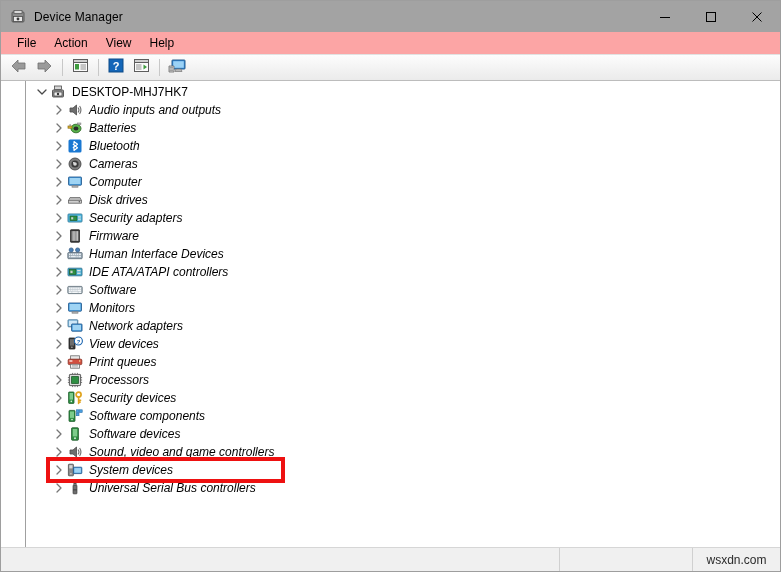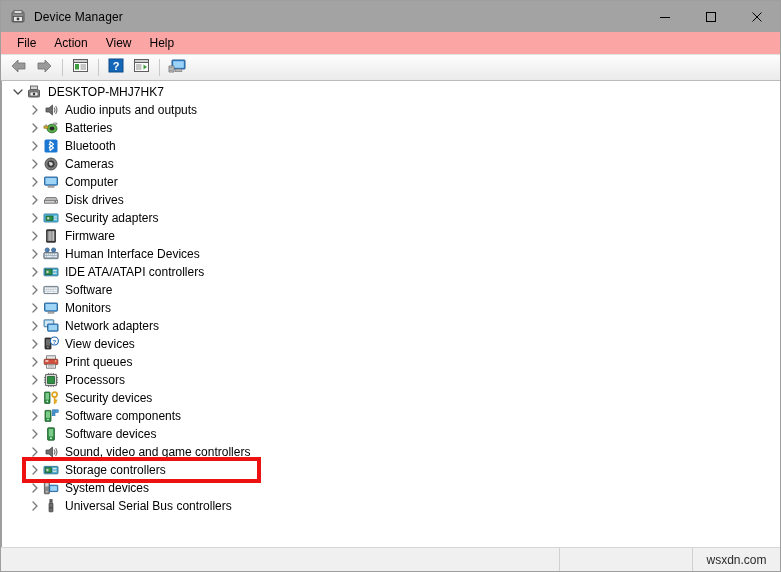--- a/index.html
+++ b/index.html
@@ -105,20 +105,21 @@
     margin: 0 5px;
   }
 
   
   .tree-wrap {
     flex: 1 1 auto;
     position: relative;
     background: #ffffff;
     overflow: hidden;
     border-left: 1px solid #a0a0a0;
+    margin-left: 24px;
   }
   .tree {
     position: relative;
     padding-top: 2px;
   }
   .row {
     height: 18px;
     display: flex;
     align-items: center;
     position: relative;
@@ -141,21 +142,21 @@
     margin-right: 6px;
     position: relative;
     display: block;
   }
   .row-label {
     font-size: 12px;
     color: #000000;
     line-height: 16px;
   }
   .depth0 { padding-left: 8px; }
-  .depth1 { padding-left: 25px; }
+  .depth1 { padding-left: 25px; font-style: italic; }
 
   
   #highlight {
     position: absolute;
     border: 4px solid #ee1111;
     box-sizing: border-box;
     pointer-events: none;
   }
 
   
@@ -631,35 +632,20 @@
             </svg></span>
           <span class="row-label">Sound, video and game controllers</span>
         </div>
         <div class="row depth1">
           <span class="chev">
             <svg width="8" height="10" viewBox="0 0 8 10">
               <path d="M2 1 L6 5 L2 9" fill="none" stroke="#767676" stroke-width="1.3" stroke-linecap="round" stroke-linejoin="round"></path>
             </svg>
           </span>
           <span class="row-icon"><svg width="16" height="16" viewBox="0 0 16 16">
-              <rect x="1" y="4.4" width="14" height="7.4" rx="0.7" fill="#4fb2d4" stroke="#2b6e8a" stroke-width="0.9"></rect>
-              <rect x="2.3" y="5.7" width="6.2" height="4.8" fill="#2f8f43" stroke="#1d5a2a" stroke-width="0.7"></rect>
-              <rect x="3.3" y="6.8" width="2.2" height="2.4" fill="#cfcfcf"></rect>
-              <rect x="9.8" y="6" width="3.6" height="1.3" fill="#e2e2e2"></rect>
-              <rect x="9.8" y="8.6" width="3.6" height="1.3" fill="#e2e2e2"></rect>
-            </svg></span>
-          <span class="row-label">Storage controllers</span>
-        </div>
-        <div class="row depth1">
-          <span class="chev">
-            <svg width="8" height="10" viewBox="0 0 8 10">
-              <path d="M2 1 L6 5 L2 9" fill="none" stroke="#767676" stroke-width="1.3" stroke-linecap="round" stroke-linejoin="round"></path>
-            </svg>
-          </span>
-          <span class="row-icon"><svg width="16" height="16" viewBox="0 0 16 16">
               <rect x="1.4" y="2.2" width="5" height="11.6" rx="0.6" fill="#8a8a8a" stroke="#4d4d4d" stroke-width="0.8"></rect>
               <rect x="2.3" y="3.2" width="3.2" height="3.2" fill="#d6d6d6"></rect>
               <circle cx="3.9" cy="11.8" r="0.8" fill="#d6d6d6"></circle>
               <rect x="6.4" y="5.2" width="8.4" height="6.4" rx="0.6" fill="#3f96db" stroke="#265a8c" stroke-width="0.85"></rect>
               <rect x="7.3" y="6.1" width="6.6" height="4.6" fill="#9fd4f4"></rect>
             </svg></span>
           <span class="row-label">System devices</span>
         </div>
         <div class="row depth1">
           <span class="chev">

